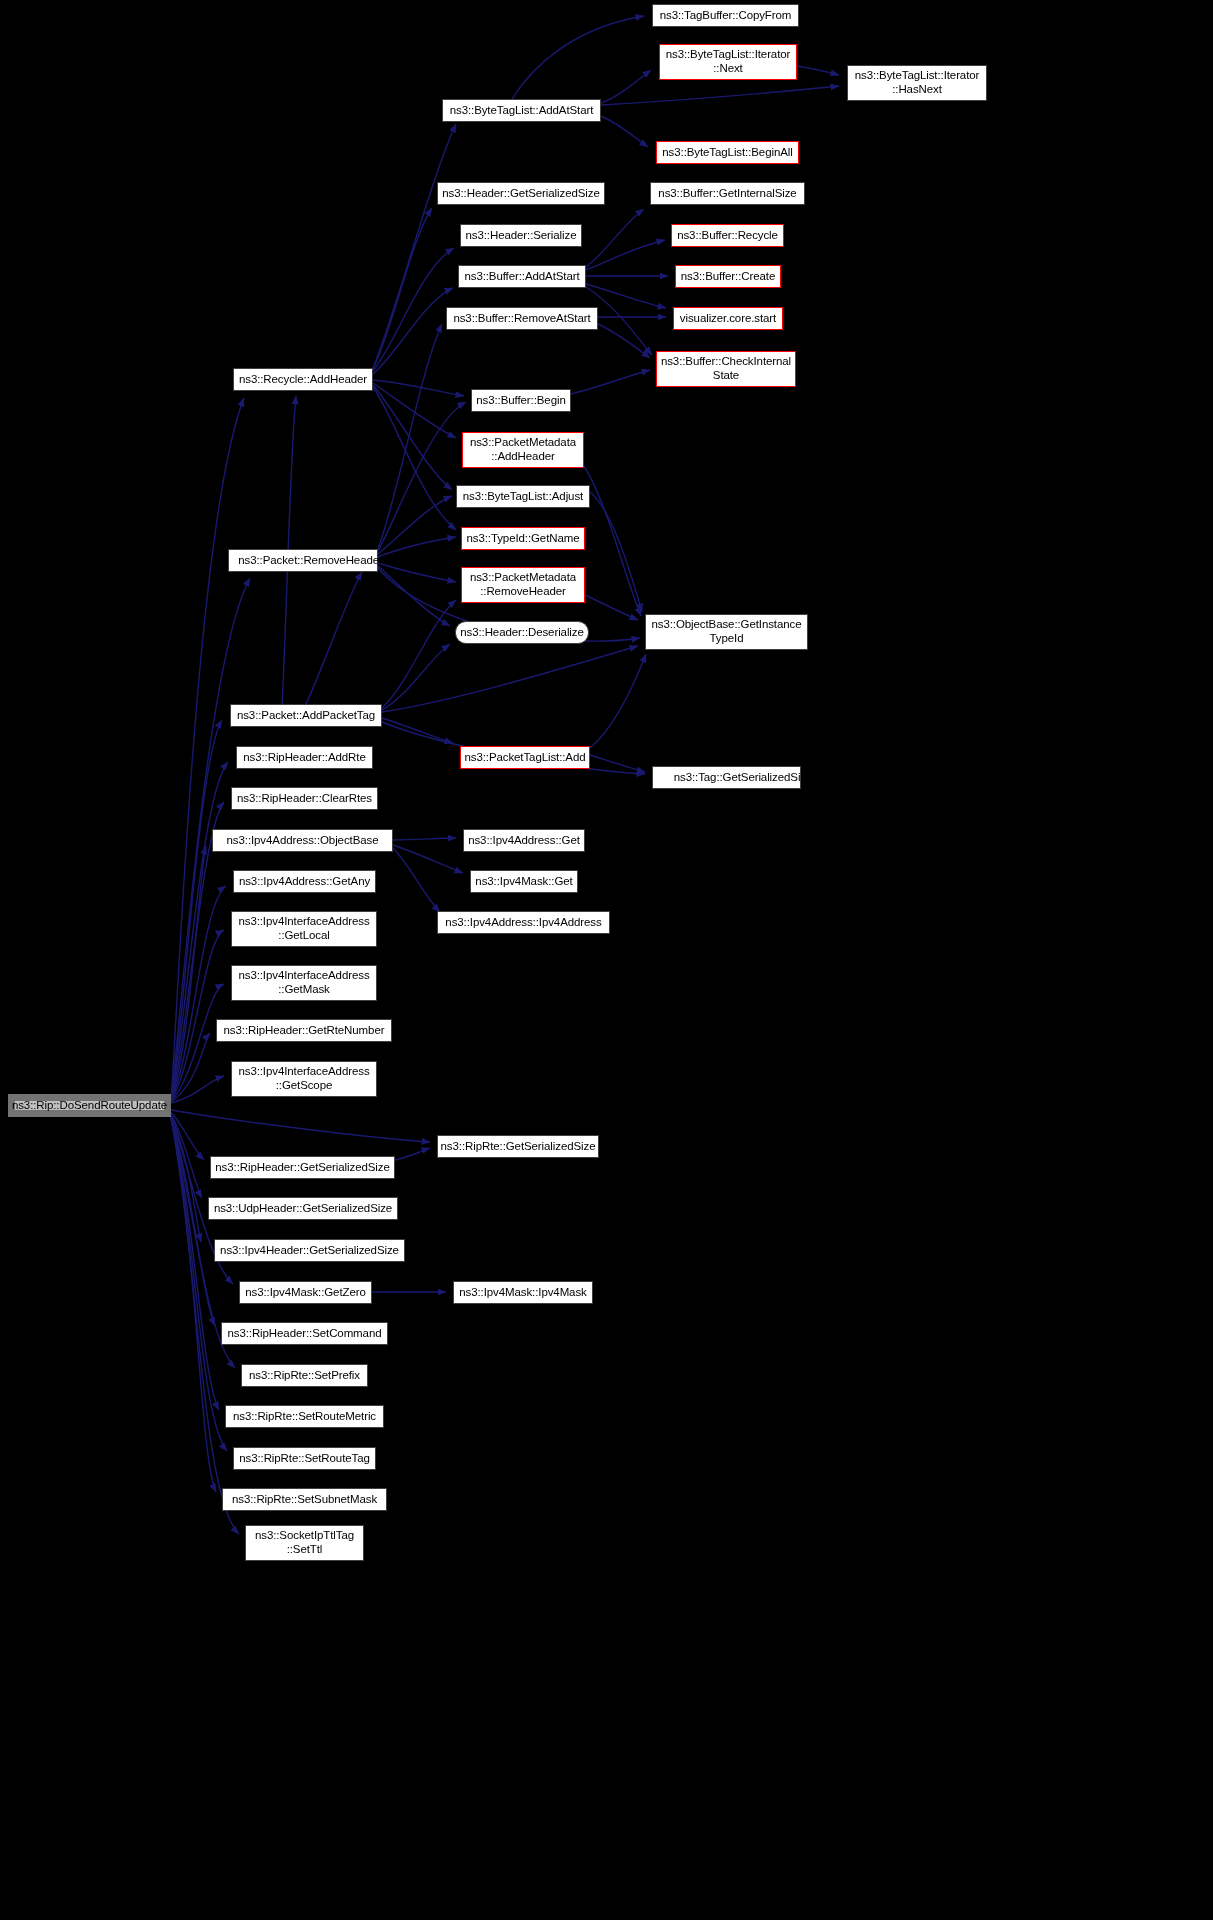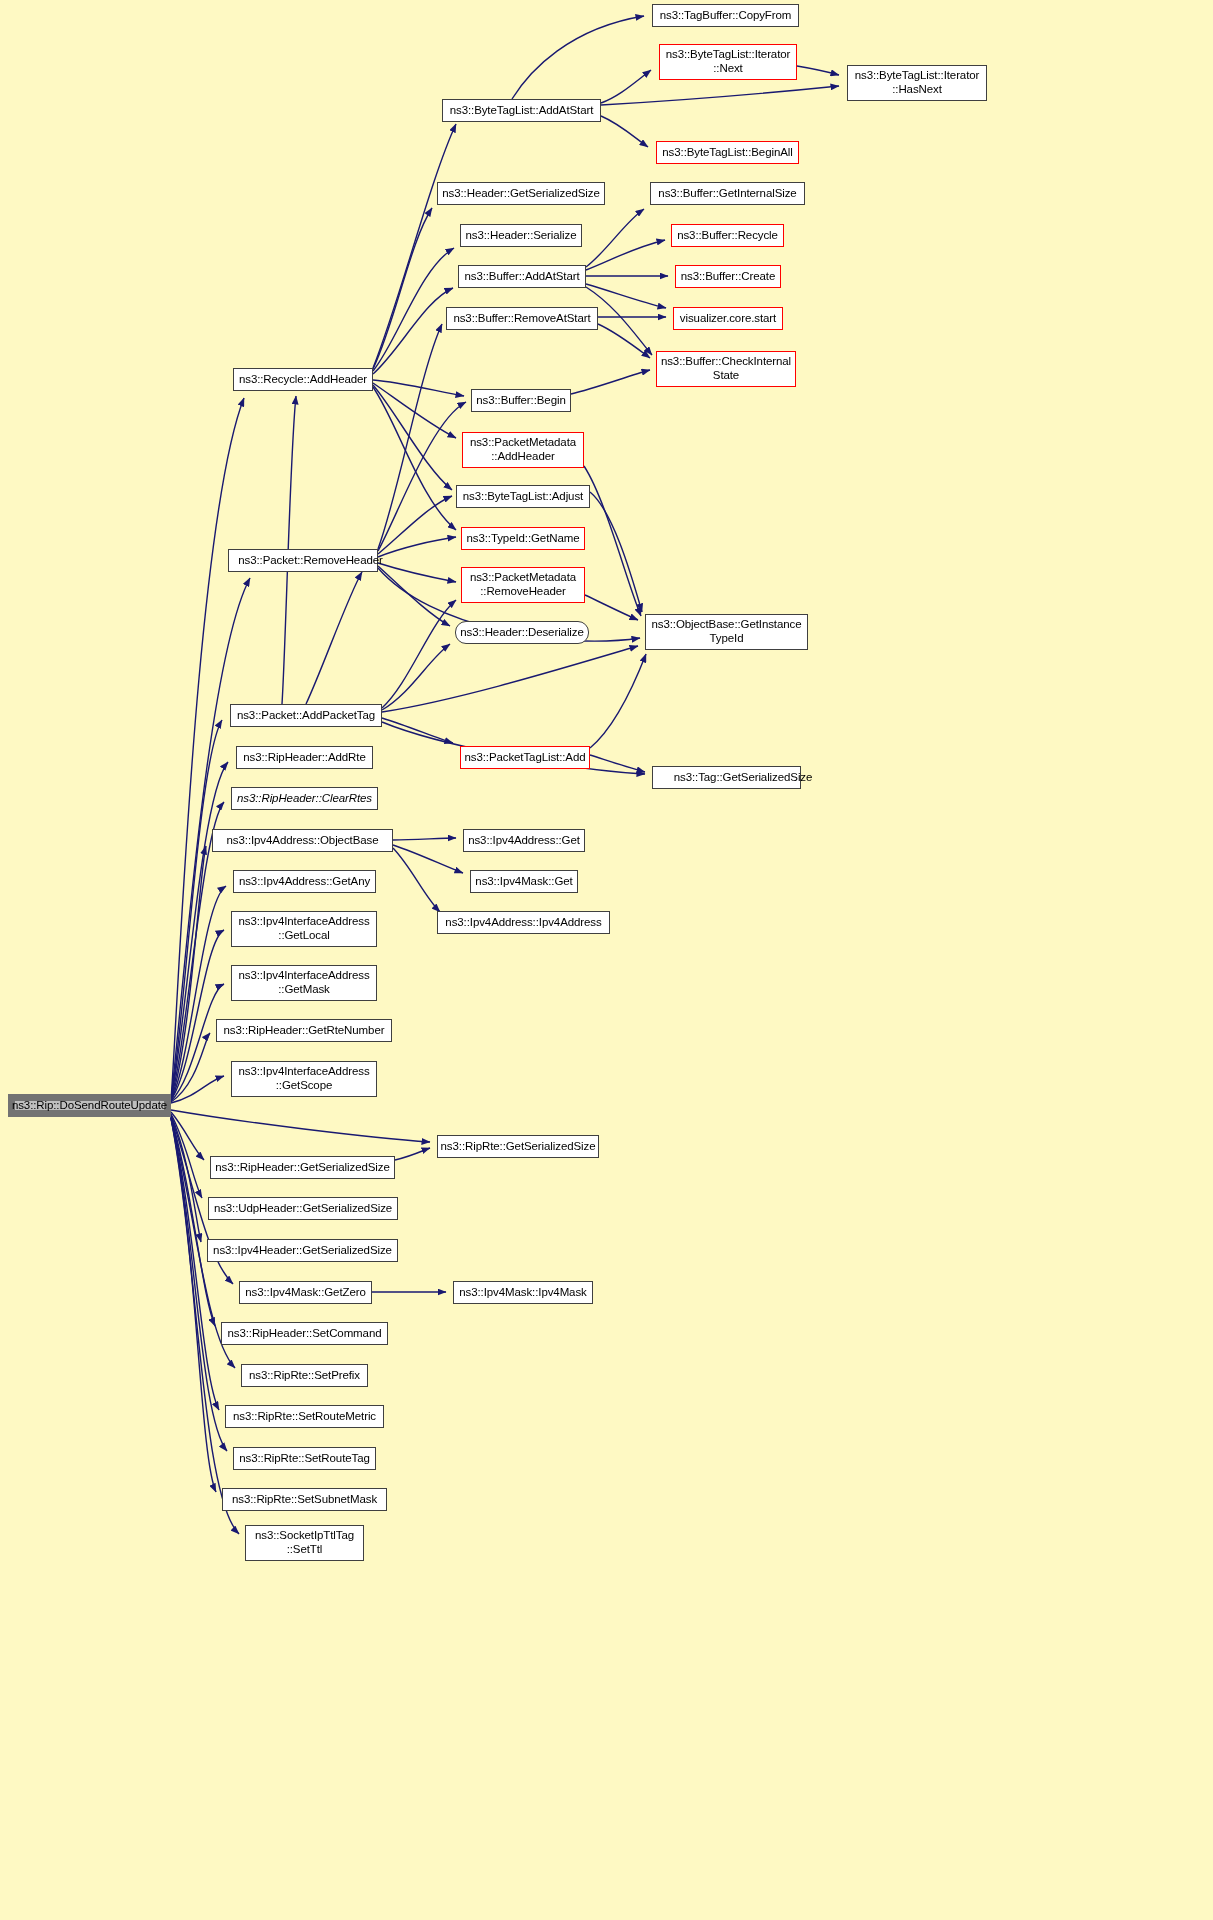--- a/index.html
+++ b/index.html
@@ -5,21 +5,21 @@
 <style>
   html, body {
     margin: 0;
     padding: 0;
     background: #ffffff;
   }
   #canvas {
     position: relative;
     width: 1213px;
     height: 1920px;
-    background: #fef9c3;
+    background: #000000;
     font-family: "Liberation Sans", sans-serif;
     overflow: hidden;
   }
   #edge-layer {
     position: absolute;
     left: 0;
     top: 0;
     width: 1213px;
     height: 1920px;
     pointer-events: none;
@@ -156,38 +156,38 @@
       <div class="node" style="left: 228px; top: 549px; width: 150px; height: 23px; padding-left: 18px;">ns3::Packet::RemoveHeader</div>
       <div class="node red" style="left: 461px; top: 567px; width: 124px; height: 36px;">ns3::PacketMetadata
 ::RemoveHeader</div>
       <div class="node" style="left: 455px; top: 621px; width: 134px; height: 23px; border-radius: 11px;">ns3::Header::Deserialize</div>
       <div class="node" style="left: 645px; top: 614px; width: 163px; height: 36px;">ns3::ObjectBase::GetInstance
 TypeId</div>
       <div class="node" style="left: 230px; top: 704px; width: 152px; height: 23px;">ns3::Packet::AddPacketTag</div>
       <div class="node" style="left: 236px; top: 746px; width: 137px; height: 23px;">ns3::RipHeader::AddRte</div>
       <div class="node red" style="left: 460px; top: 746px; width: 130px; height: 23px;">ns3::PacketTagList::Add</div>
       <div class="node" style="left: 652px; top: 766px; width: 149px; height: 23px; padding-left: 36px;">ns3::Tag::GetSerializedSize</div>
-      <div class="node" style="left: 231px; top: 787px; width: 147px; height: 23px; font-style: italic;">ns3::RipHeader::ClearRtes</div>
+      <div class="node" style="left: 231px; top: 787px; width: 147px; height: 23px;">ns3::RipHeader::ClearRtes</div>
       <div class="node" style="left: 212px; top: 829px; width: 181px; height: 23px;">ns3::Ipv4Address::ObjectBase</div>
       <div class="node" style="left: 463px; top: 829px; width: 122px; height: 23px;">ns3::Ipv4Address::Get</div>
       <div class="node" style="left: 233px; top: 870px; width: 143px; height: 23px;">ns3::Ipv4Address::GetAny</div>
       <div class="node" style="left: 470px; top: 870px; width: 108px; height: 23px;">ns3::Ipv4Mask::Get</div>
       <div class="node" style="left: 231px; top: 911px; width: 146px; height: 36px;">ns3::Ipv4InterfaceAddress
 ::GetLocal</div>
       <div class="node" style="left: 437px; top: 911px; width: 173px; height: 23px;">ns3::Ipv4Address::Ipv4Address</div>
       <div class="node" style="left: 231px; top: 965px; width: 146px; height: 36px;">ns3::Ipv4InterfaceAddress
 ::GetMask</div>
       <div class="node" style="left: 216px; top: 1019px; width: 176px; height: 23px;">ns3::RipHeader::GetRteNumber</div>
       <div class="node" style="left: 231px; top: 1061px; width: 146px; height: 36px;">ns3::Ipv4InterfaceAddress
 ::GetScope</div>
       <div class="node root" style="left: 8px; top: 1094px; width: 163px; height: 23px;">ns3::Rip::DoSendRouteUpdate</div>
       <div class="node" style="left: 437px; top: 1135px; width: 162px; height: 23px;">ns3::RipRte::GetSerializedSize</div>
       <div class="node" style="left: 210px; top: 1156px; width: 185px; height: 23px;">ns3::RipHeader::GetSerializedSize</div>
       <div class="node" style="left: 208px; top: 1197px; width: 190px; height: 23px;">ns3::UdpHeader::GetSerializedSize</div>
-      <div class="node" style="left: 207px; top: 1239px; width: 191px; height: 23px;">ns3::Ipv4Header::GetSerializedSize</div>
+      <div class="node" style="left: 214px; top: 1239px; width: 191px; height: 23px;">ns3::Ipv4Header::GetSerializedSize</div>
       <div class="node" style="left: 239px; top: 1281px; width: 133px; height: 23px;">ns3::Ipv4Mask::GetZero</div>
       <div class="node" style="left: 453px; top: 1281px; width: 140px; height: 23px;">ns3::Ipv4Mask::Ipv4Mask</div>
       <div class="node" style="left: 221px; top: 1322px; width: 167px; height: 23px;">ns3::RipHeader::SetCommand</div>
       <div class="node" style="left: 241px; top: 1364px; width: 127px; height: 23px;">ns3::RipRte::SetPrefix</div>
       <div class="node" style="left: 225px; top: 1405px; width: 159px; height: 23px;">ns3::RipRte::SetRouteMetric</div>
       <div class="node" style="left: 233px; top: 1447px; width: 143px; height: 23px;">ns3::RipRte::SetRouteTag</div>
       <div class="node" style="left: 222px; top: 1488px; width: 165px; height: 23px;">ns3::RipRte::SetSubnetMask</div>
       <div class="node" style="left: 245px; top: 1525px; width: 119px; height: 36px;">ns3::SocketIpTtlTag
 ::SetTtl</div>
     </div>

